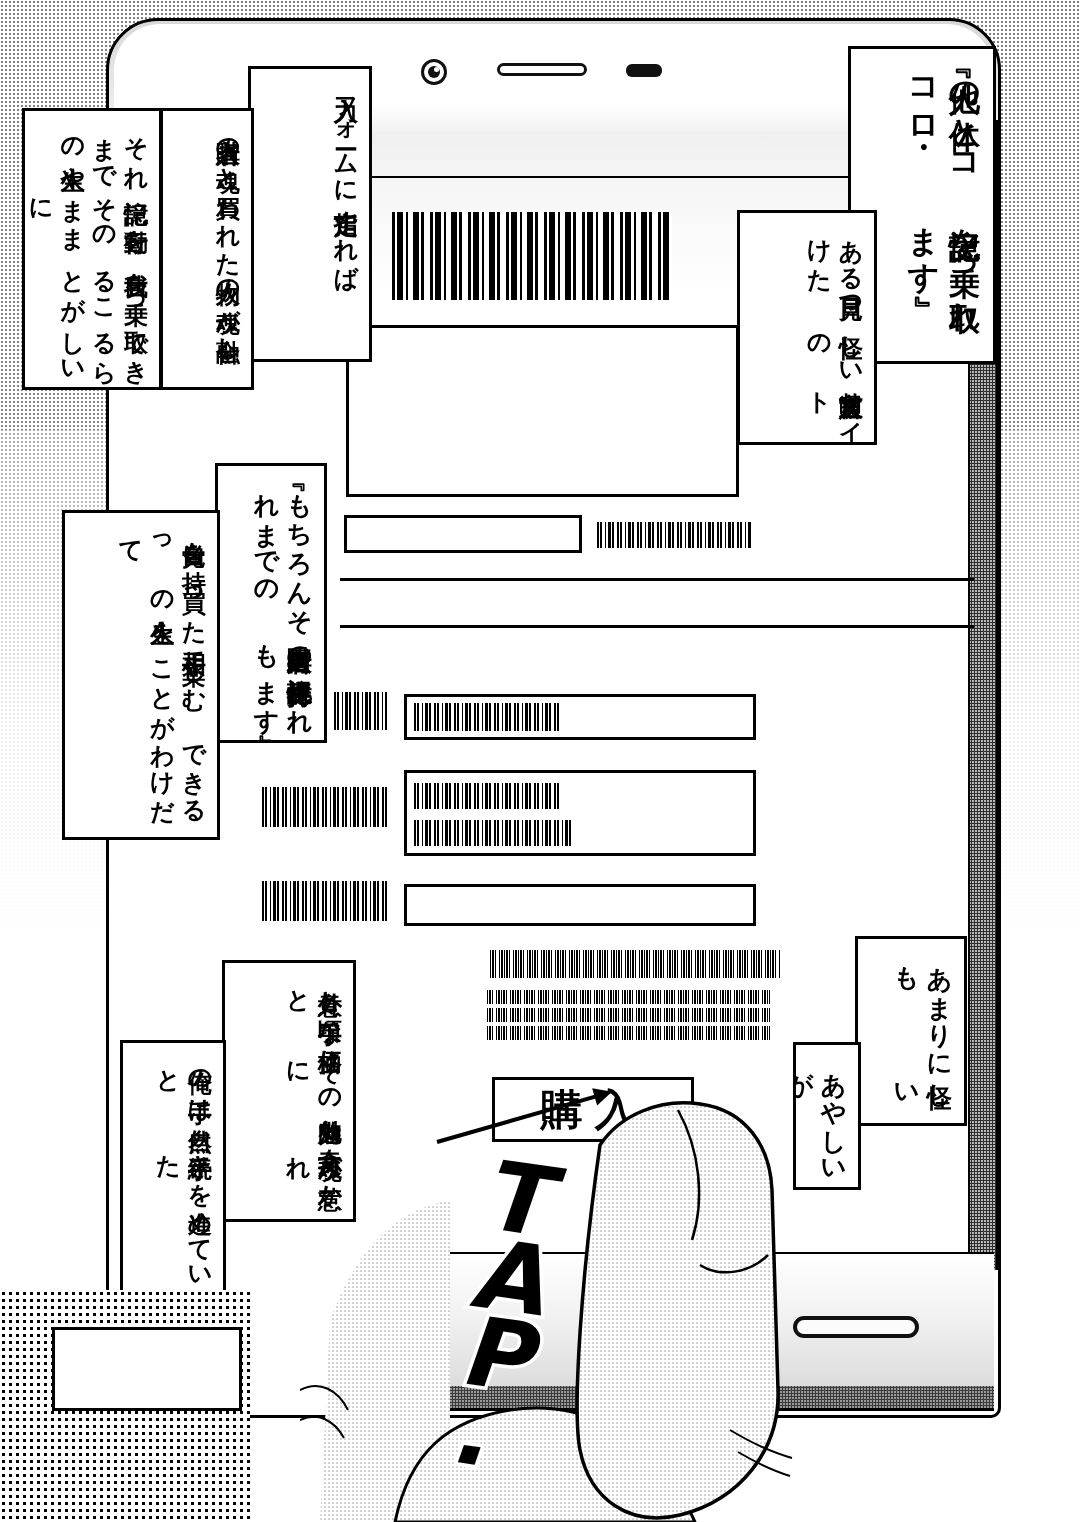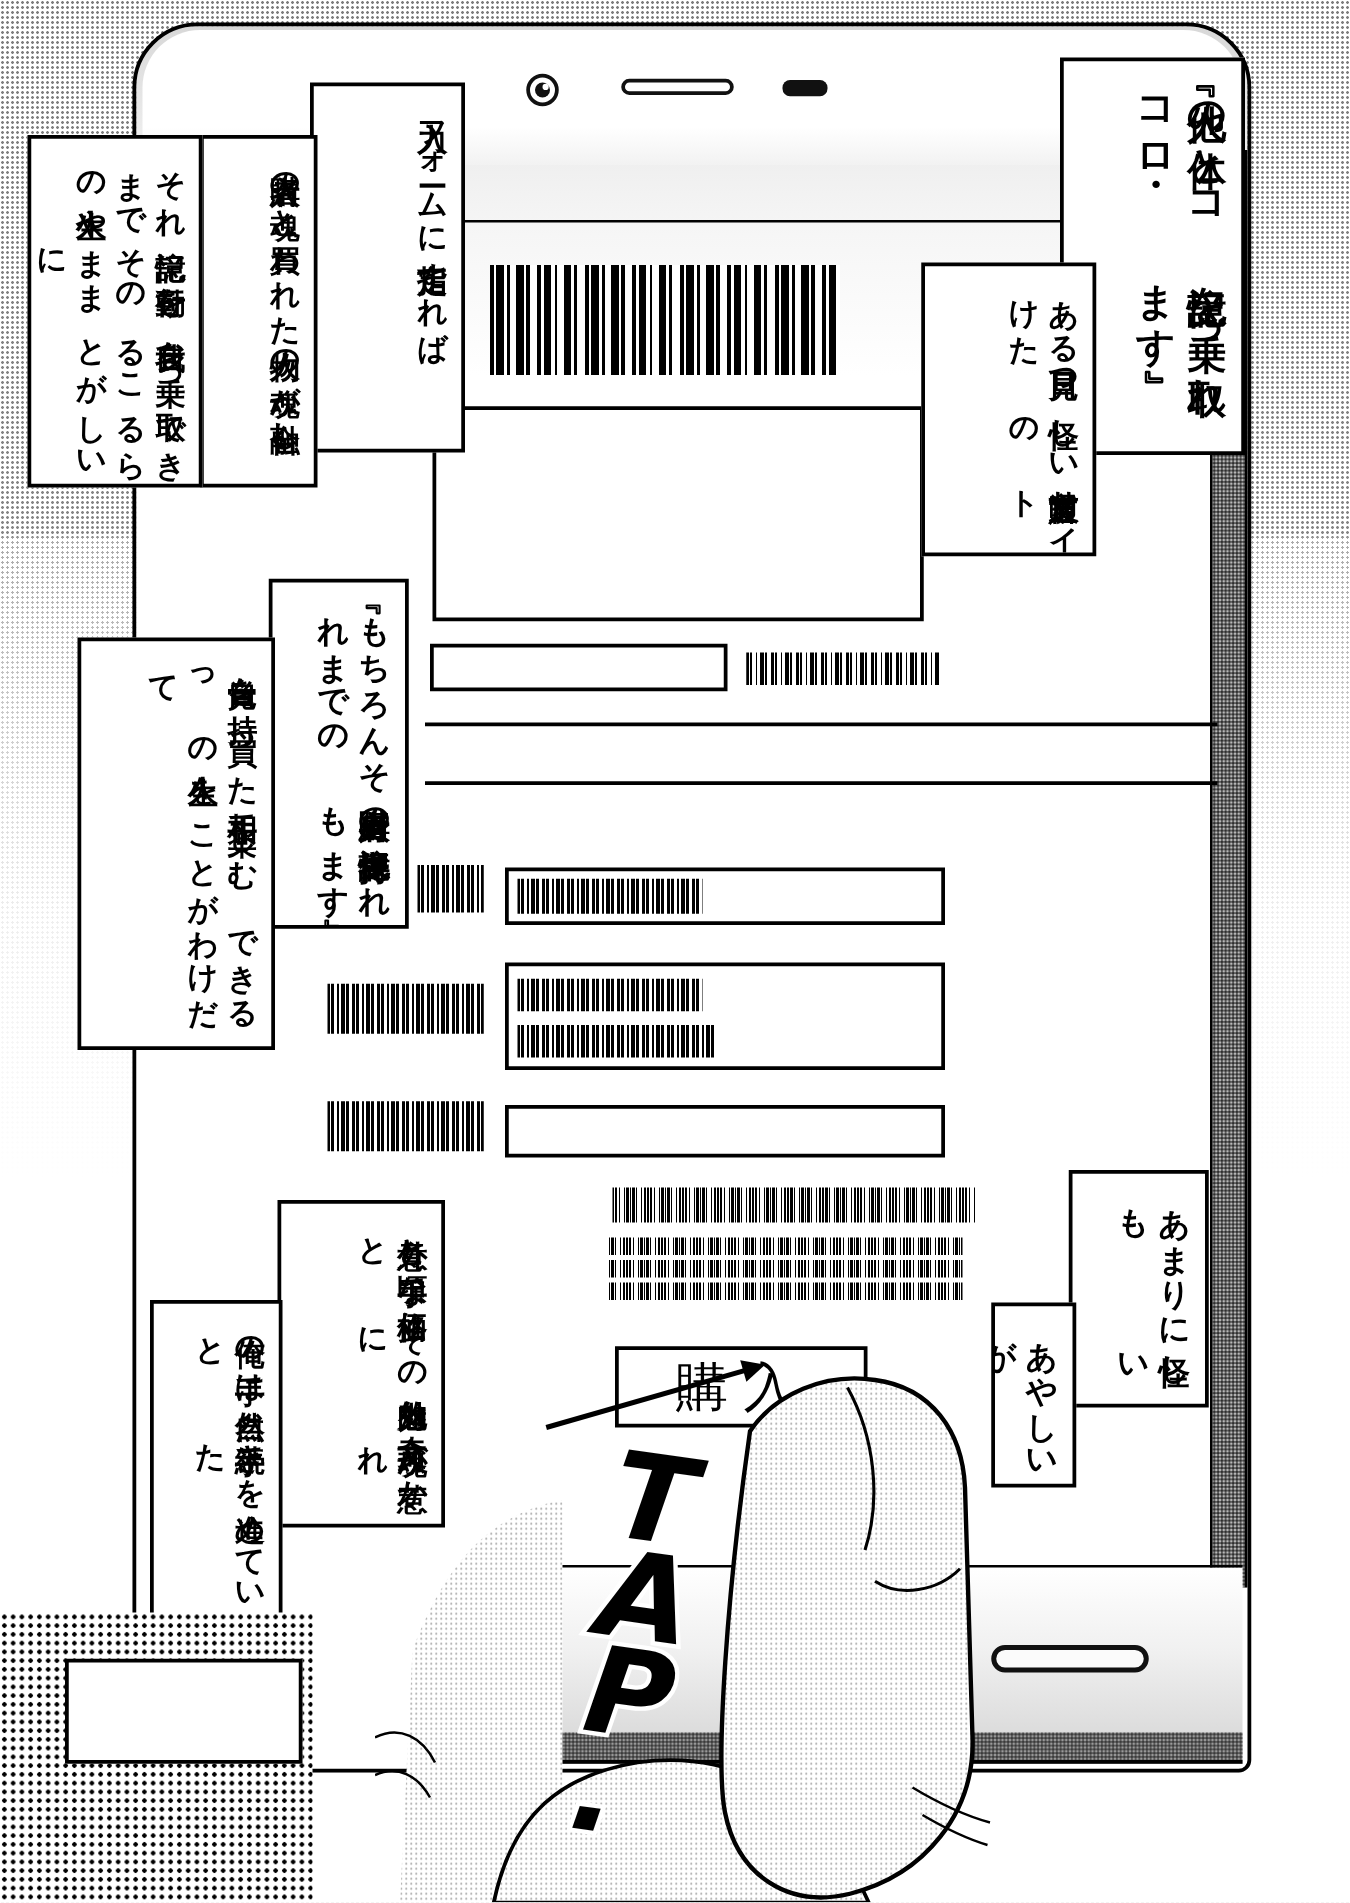--- a/index.html
+++ b/index.html
@@ -180,21 +180,21 @@
     width: 202px; height: 65px;
     border: 3px solid #000;
     background: #fff;
     box-sizing: border-box;
   }
   .buy-label {
     position: absolute;
     left: 500px; top: 1082px;
     width: 190px; height: 56px;
     font-size: 42px;
-    font-weight: 400;
+    font-weight: 700;
     letter-spacing: 0.3em;
     color: #000;
     text-align: center;
     line-height: 56px;
     font-family: "DejaVu Sans", "Liberation Sans", sans-serif;
   }
 
   
   .sfx {
     position: absolute;

